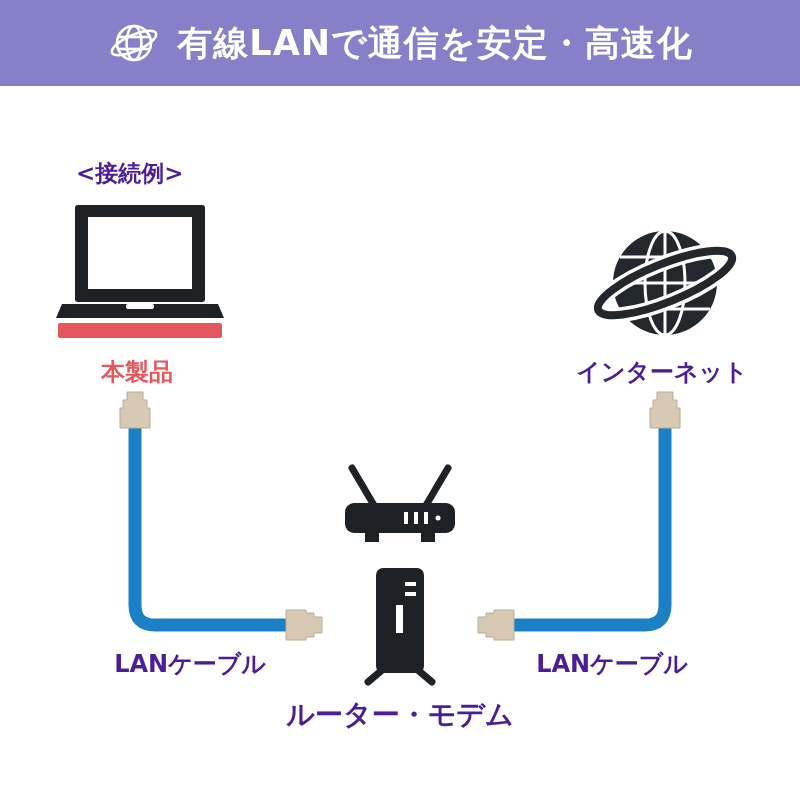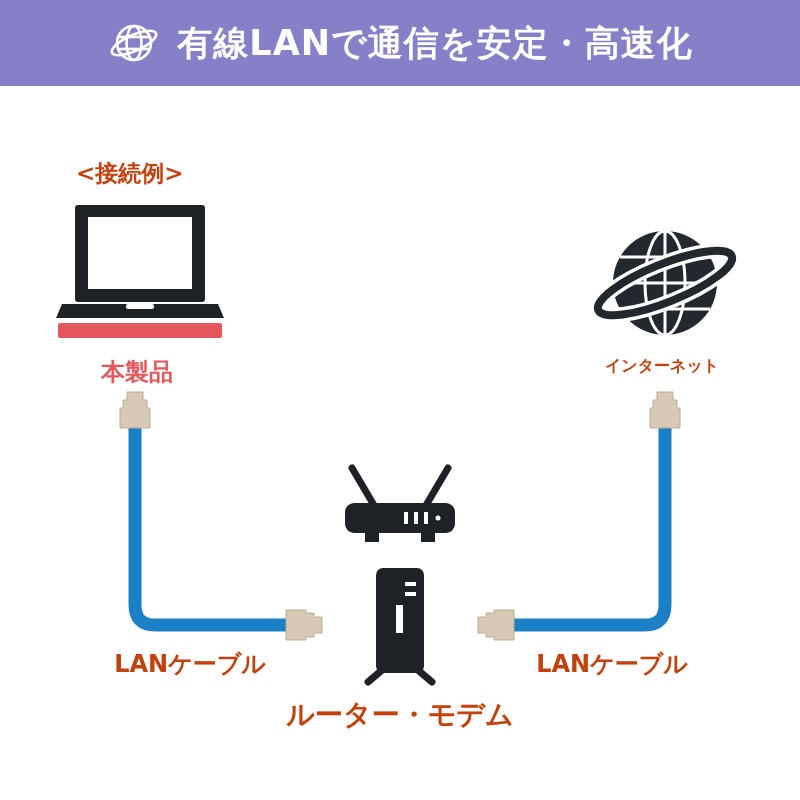--- a/index.html
+++ b/index.html
@@ -9,25 +9,25 @@
 
   
   .banner {
     position:absolute; top:0; left:0; width:800px; height:86px;
     background:#8680C8; display:flex; align-items:center; justify-content:center; gap:16px;
   }
   .banner-icon { width:54px; height:54px; flex:0 0 auto; }
   .banner-title { color:#ffffff; font-size:35px; font-weight:bold; letter-spacing:1px; white-space:nowrap; }
 
   
-  .lbl { position:absolute; font-weight:bold; color:#c2410c; white-space:nowrap; }
+  .lbl { position:absolute; font-weight:bold; color:#4c1d95; white-space:nowrap; }
   .lbl.centered { transform:translateX(-50%); text-align:left; }
   .lbl-example { left:76px; top:158px; font-size:23px; }
   .lbl-product { left:137px; top:356px; font-size:24px; color:#E4575D; }
-  .lbl-internet { left:662px; top:356px; font-size:16px; }
+  .lbl-internet { left:662px; top:356px; font-size:24px; }
   .lbl-lan-left { left:190px; top:648px; font-size:24px; }
   .lbl-lan-right { left:612px; top:648px; font-size:24px; }
   .lbl-router { left:400px; top:696px; font-size:28px; }
 
   .abs { position:absolute; }
 </style>
 </head>
 <body>
 
 <div class="page">

